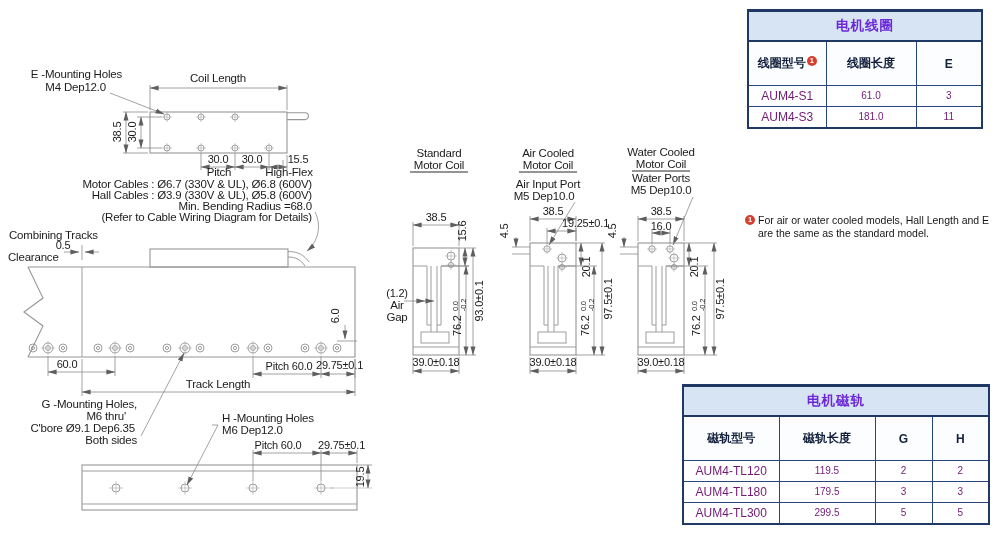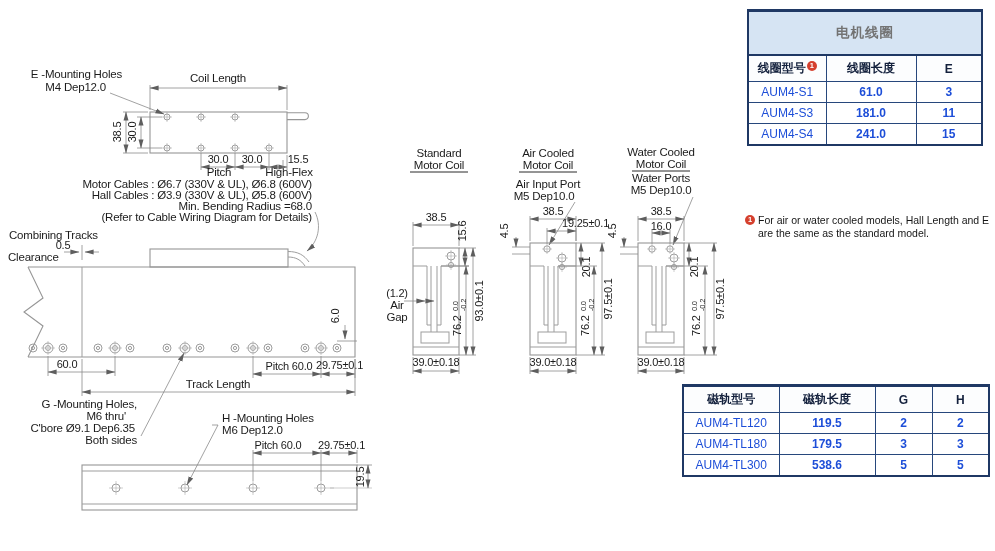--- a/index.html
+++ b/index.html
@@ -16,26 +16,26 @@
   .dim{stroke:#8a8a8a;fill:none;stroke-width:0.8;}
   .ctr{stroke:#ababab;fill:none;stroke-width:0.6;}
   .ul{stroke:#2a2a2a;stroke-width:1;}
   .da{marker-start:url(#ar);marker-end:url(#ar);}
   .de{marker-end:url(#ar);}
 
   
   table.spec{position:absolute;border-collapse:collapse;table-layout:fixed;background:#fff;
              border:2px solid #1f3864;border-top:3px solid #1f3864;}
   table.spec th,table.spec td{border:1px solid #27477c;text-align:center;overflow:hidden;}
-  table.spec tr.title th{background:#d6e4f3;color:#737373;font-size:13.5px;font-weight:bold;
-             padding:12px 2px;border-bottom:2px solid #1f3864;letter-spacing:1px;}
-  table.spec tr.head th{background:#fcfdfe;color:#14213d;font-size:12px;font-weight:bold;padding:4px 1px;}
-  table.spec td{color:#1d4ed8;padding:2px 1px;line-height:16px;}
+  table.spec tr.title th{background:#d6e4f3;color:#6d28d9;font-size:13.5px;font-weight:bold;
+             padding:5px 2px;border-bottom:2px solid #1f3864;letter-spacing:1px;}
+  table.spec tr.head th{background:#fcfdfe;color:#14213d;font-size:12px;font-weight:bold;padding:13px 1px;}
+  table.spec td{color:#701a75;padding:2px 1px;line-height:16px;}
   td.c-model{font-size:12px;}
-  td.c-num{font-size:12px;font-weight:bold;margin-left:20px;}
+  td.c-num{font-size:10px;font-weight:normal;margin-left:20px;}
   #coil-table{left:747px;top:9px;width:234px;}
   #track-table{left:682px;top:384px;width:306px;}
 
   .badge{display:inline-block;width:10px;height:10px;border-radius:50%;background:#d5402e;color:#fff;
          font-size:7.5px;line-height:10px;text-align:center;font-weight:bold;vertical-align:4px;margin-left:1px;}
   #coil-note{position:absolute;left:744px;top:214px;width:252px;display:flex;gap:3px;
              font-size:10.5px;line-height:12.5px;color:#161616;align-items:flex-start;}
   #coil-note .badge{margin-top:1px;flex:0 0 auto;}
 </style>
 </head>
@@ -357,43 +357,41 @@
         <tr>
           <td class="c-model">AUM4-S1</td>
           <td class="c-num">61.0</td>
           <td class="c-num">3</td>
         </tr>
         <tr>
           <td class="c-model">AUM4-S3</td>
           <td class="c-num">181.0</td>
           <td class="c-num">11</td>
         </tr>
-        <tr>
-          <td class="c-model">AUM4-S4</td>
-          <td class="c-num">241.0</td>
-          <td class="c-num">15</td>
-        </tr>
       </tbody>
 </table>
 
 
 <div id="coil-note">
   <span class="badge">1</span>
   <span>For air or water cooled models, Hall Length and E are the same as the standard model.</span>
 </div>
 
 
 <table class="spec" id="track-table">
   <colgroup>
         <col style="width:96px">
         <col style="width:96px">
         <col style="width:57px">
         <col style="width:57px">
       </colgroup>
   <thead>
+    <tr class="title">
+      <th colspan="4">电机磁轨</th>
+    </tr>
     <tr class="head">
       <th>磁轨型号</th>
       <th>磁轨长度</th>
       <th>G</th>
       <th>H</th>
     </tr>
   </thead>
   <tbody>
         <tr>
           <td class="c-model">AUM4-TL120</td>
@@ -402,20 +400,20 @@
           <td class="c-num">2</td>
         </tr>
         <tr>
           <td class="c-model">AUM4-TL180</td>
           <td class="c-num">179.5</td>
           <td class="c-num">3</td>
           <td class="c-num">3</td>
         </tr>
         <tr>
           <td class="c-model">AUM4-TL300</td>
-          <td class="c-num">538.6</td>
+          <td class="c-num">299.5</td>
           <td class="c-num">5</td>
           <td class="c-num">5</td>
         </tr>
       </tbody>
 </table>
 
 </div>
 
 </body></html>

